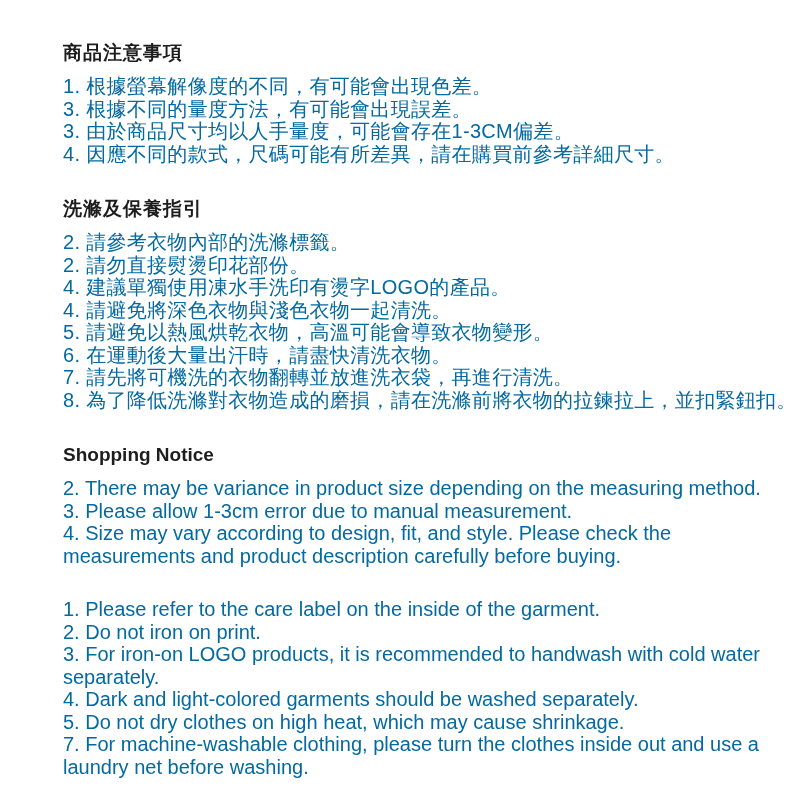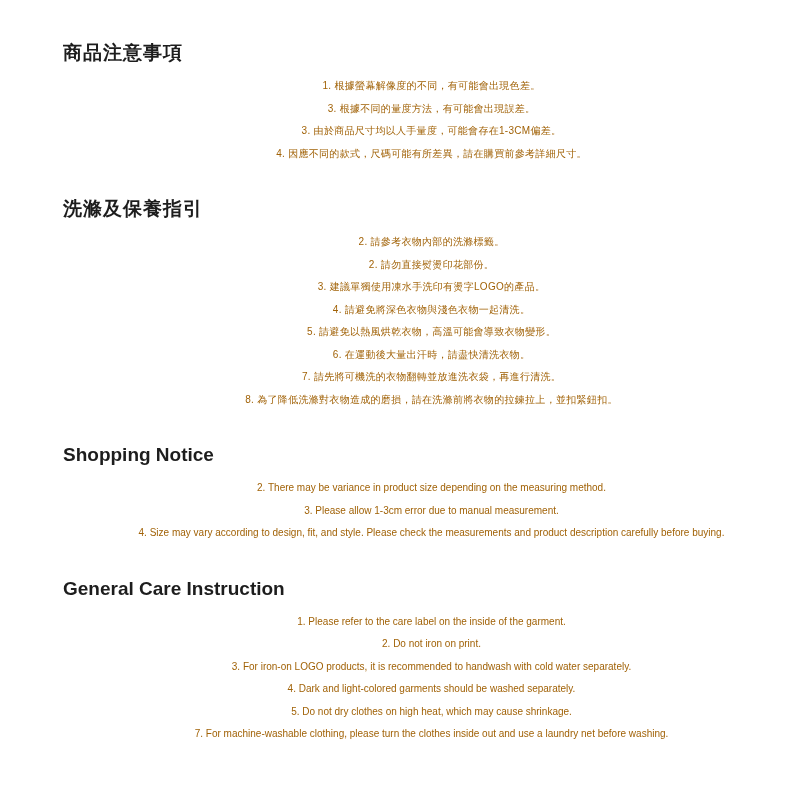--- a/index.html
+++ b/index.html
@@ -35,25 +35,24 @@
     font-size: 19px;
     line-height: 26px;
     font-weight: 700;
     color: #1d1d1d;
   }
   .section-heading.zh {
     letter-spacing: 1px;
   }
   .notice-item {
     margin: 0;
-    font-size: 10px;
+    font-size: 20px;
     line-height: 22.5px;
     font-weight: 400;
-    color: #a16207;
-    text-align: center;
+    color: #0369a1;
   }
   .notice-item.zh {
     letter-spacing: 0.3px;
   }
 </style>
 </head>
 <body>
 
 <div class="page">
   <div class="content">
@@ -63,37 +62,36 @@
       <p class="notice-item zh">1. 根據螢幕解像度的不同，有可能會出現色差。</p>
       <p class="notice-item zh">3. 根據不同的量度方法，有可能會出現誤差。</p>
       <p class="notice-item zh">3. 由於商品尺寸均以人手量度，可能會存在1-3CM偏差。</p>
       <p class="notice-item zh">4. 因應不同的款式，尺碼可能有所差異，請在購買前參考詳細尺寸。</p>
     </div>
 
     <div class="section">
       <h2 class="section-heading zh">洗滌及保養指引</h2>
       <p class="notice-item zh">2. 請參考衣物內部的洗滌標籤。</p>
       <p class="notice-item zh">2. 請勿直接熨燙印花部份。</p>
-      <p class="notice-item zh">3. 建議單獨使用凍水手洗印有燙字LOGO的產品。</p>
+      <p class="notice-item zh">4. 建議單獨使用凍水手洗印有燙字LOGO的產品。</p>
       <p class="notice-item zh">4. 請避免將深色衣物與淺色衣物一起清洗。</p>
       <p class="notice-item zh">5. 請避免以熱風烘乾衣物，高溫可能會導致衣物變形。</p>
       <p class="notice-item zh">6. 在運動後大量出汗時，請盡快清洗衣物。</p>
       <p class="notice-item zh">7. 請先將可機洗的衣物翻轉並放進洗衣袋，再進行清洗。</p>
       <p class="notice-item zh">8. 為了降低洗滌對衣物造成的磨損，請在洗滌前將衣物的拉鍊拉上，並扣緊鈕扣。</p>
     </div>
 
     <div class="section">
       <h2 class="section-heading en">Shopping Notice</h2>
       <p class="notice-item en">2. There may be variance in product size depending on the measuring method.</p>
       <p class="notice-item en">3. Please allow 1-3cm error due to manual measurement.</p>
       <p class="notice-item en">4. Size may vary according to design, fit, and style. Please check the measurements and product description carefully before buying.</p>
     </div>
 
     <div class="section">
-      <h2 class="section-heading en">General Care Instruction</h2>
       <p class="notice-item en">1. Please refer to the care label on the inside of the garment.</p>
       <p class="notice-item en">2. Do not iron on print.</p>
       <p class="notice-item en">3. For iron-on LOGO products, it is recommended to handwash with cold water separately.</p>
       <p class="notice-item en">4. Dark and light-colored garments should be washed separately.</p>
       <p class="notice-item en">5. Do not dry clothes on high heat, which may cause shrinkage.</p>
       <p class="notice-item en">7. For machine-washable clothing, please turn the clothes inside out and use a laundry net before washing.</p>
 
     </div>
 
   </div>

